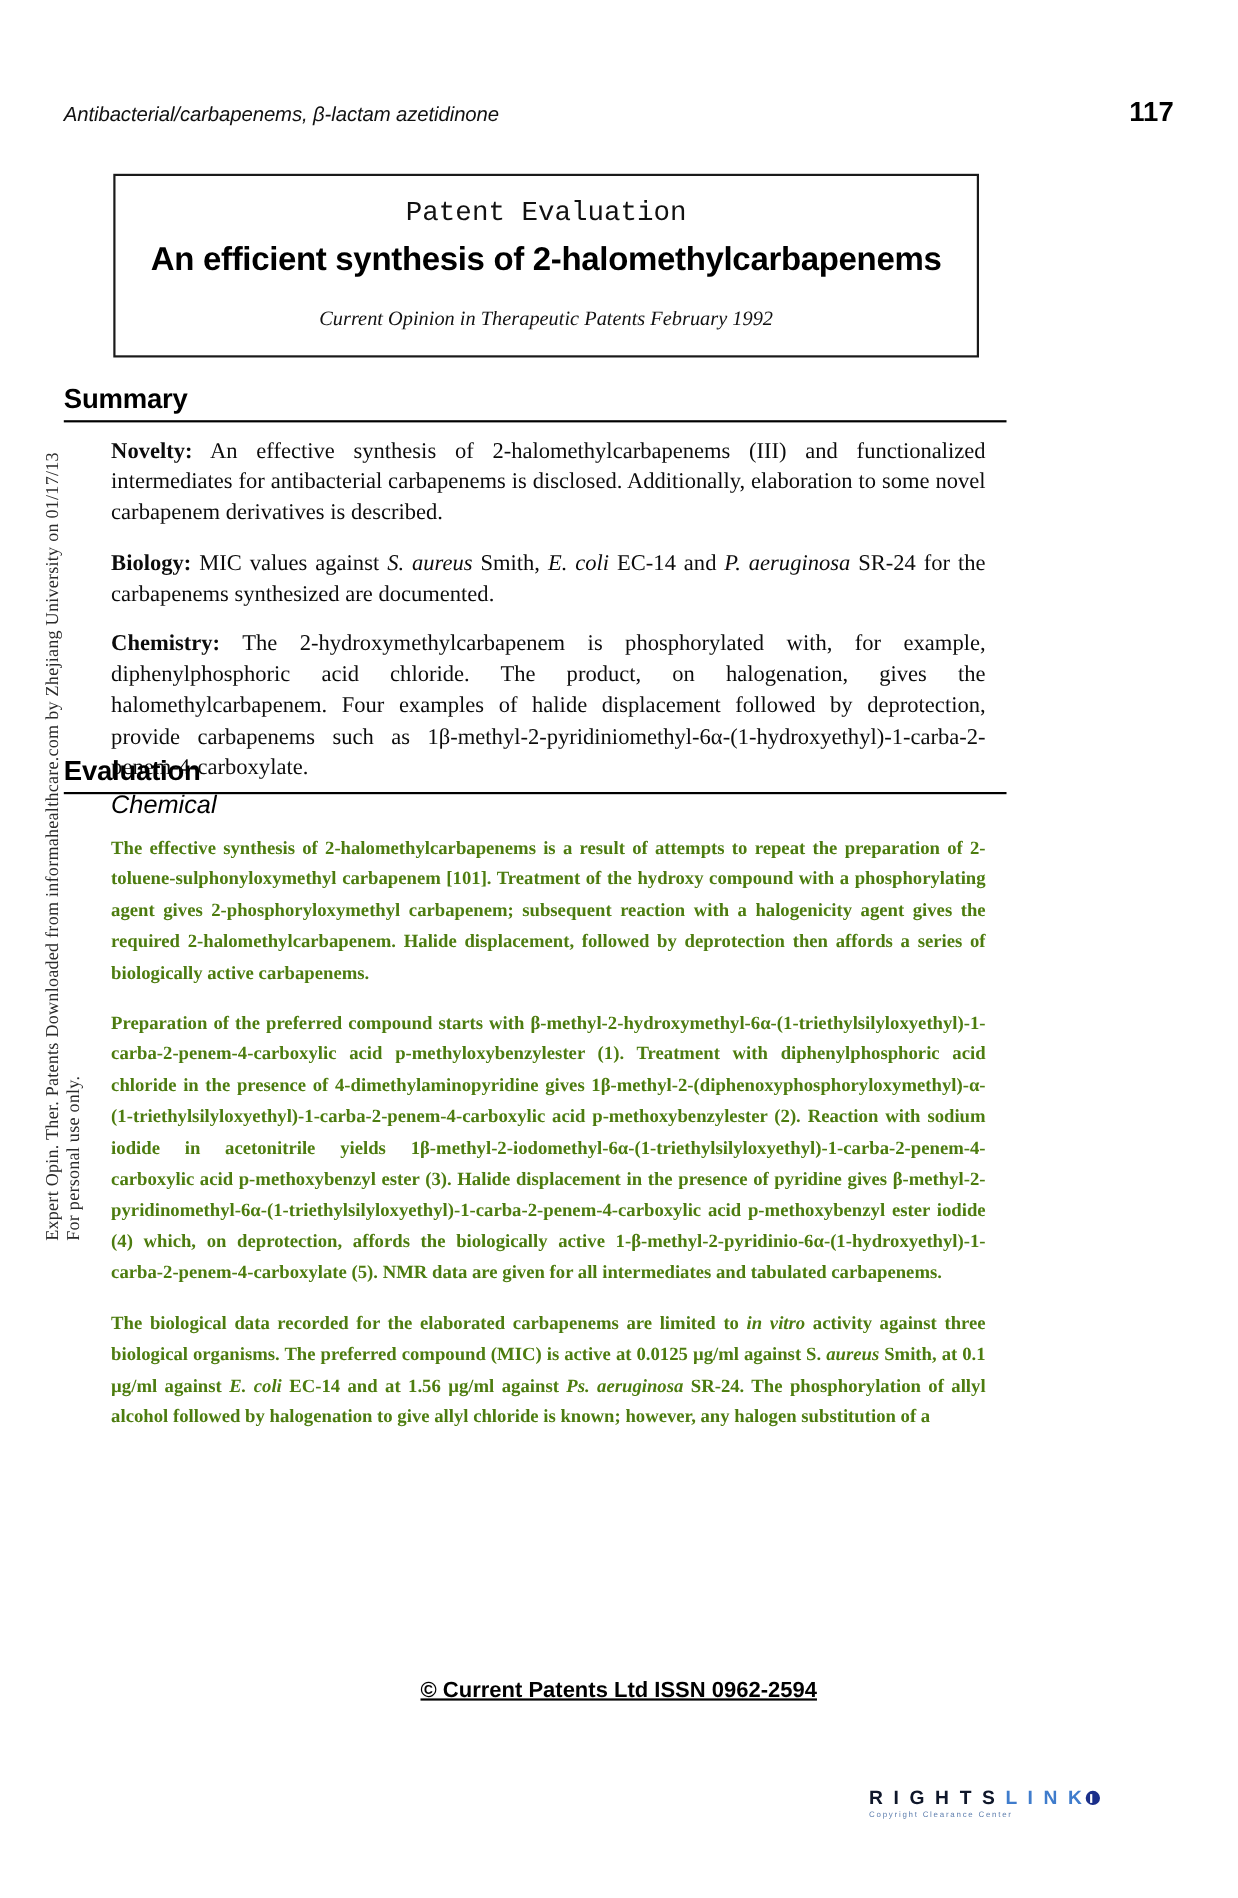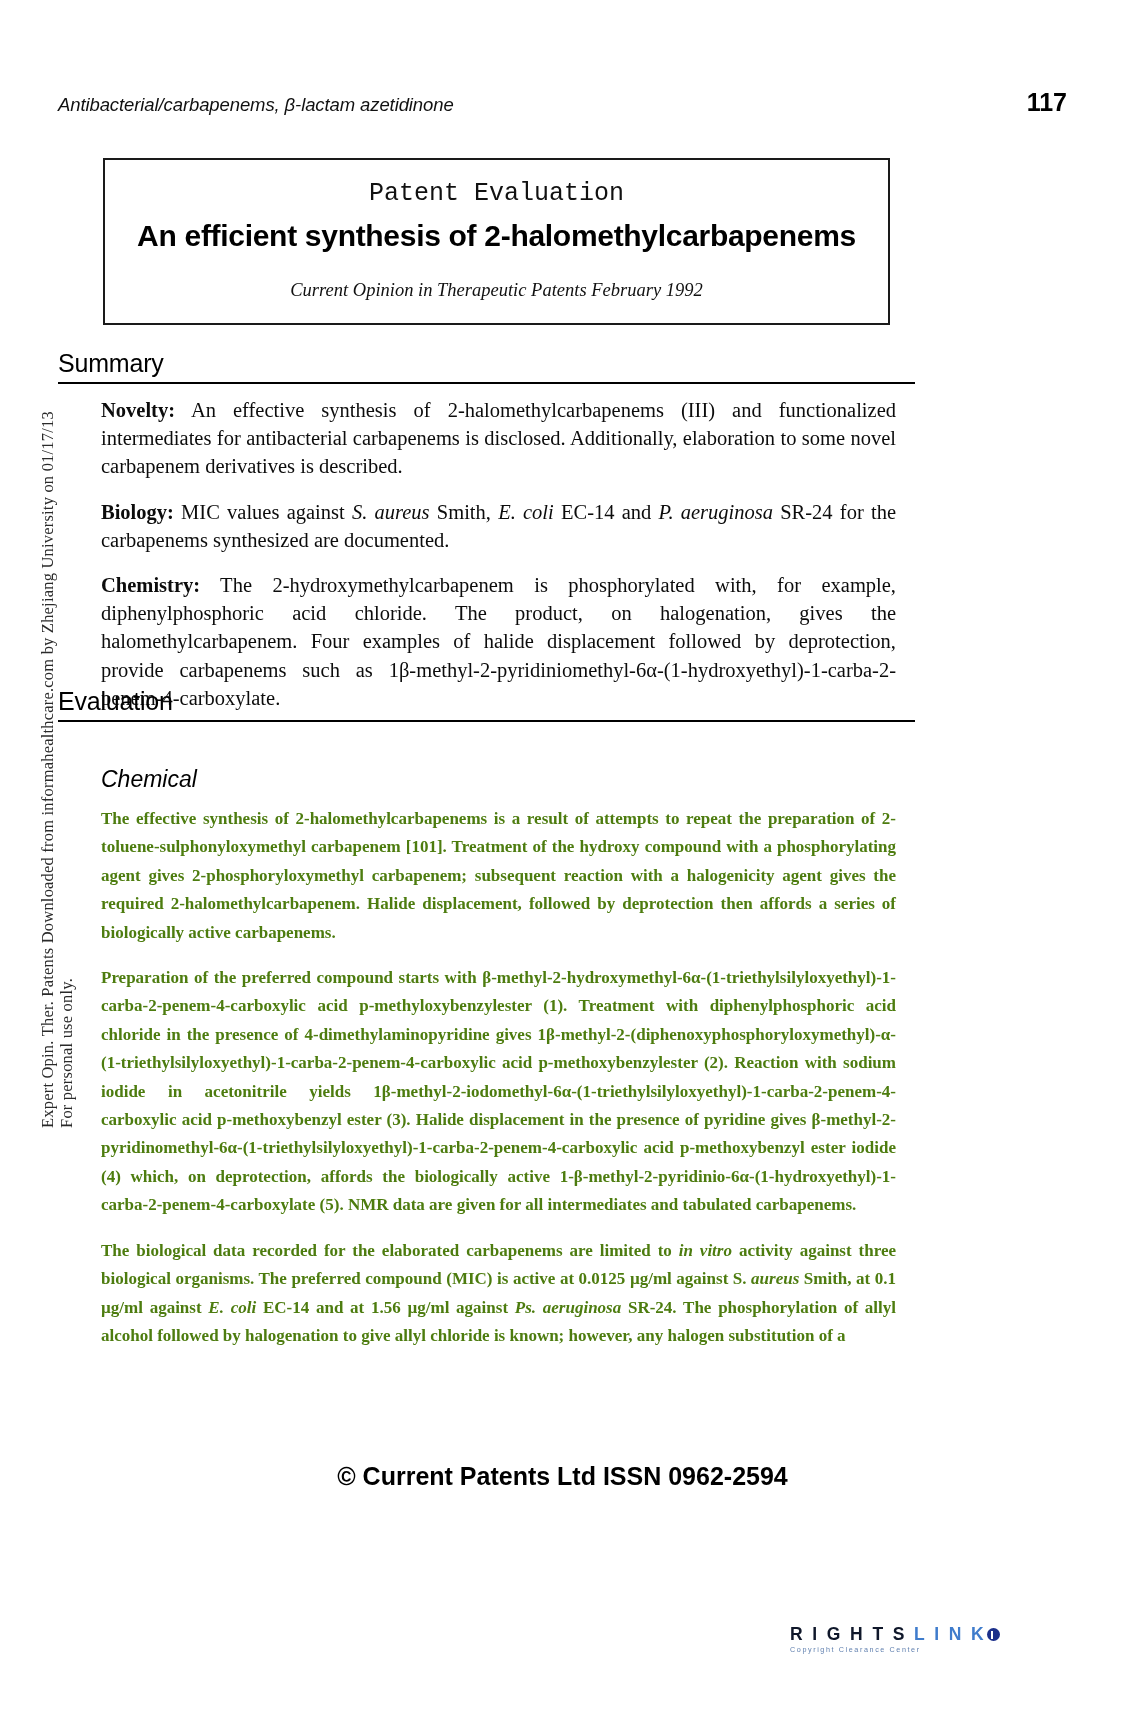--- a/index.html
+++ b/index.html
@@ -87,40 +87,40 @@
     margin-top: 26px;
     color: #111;
   }
 
   
   .section-head {
     position: absolute;
     left: 58px;
     width: 857px;
     font-family: "Liberation Sans", sans-serif;
-    font-weight: normal;
+    font-weight: bold;
     font-size: 25px;
     color: #000;
     padding-bottom: 4px;
     border-bottom: 2px solid #000;
     letter-spacing: -0.2px;
   }
   #head-summary { top: 349px; }
   #head-evaluation { top: 687px; }
 
   
   .body-col {
     position: absolute;
     left: 101px;
     width: 795px;
     text-align: justify;
     font-family: "Liberation Serif", serif;
   }
   #summary-body { top: 396px; }
-  #eval-body { top: 766px; }
+  #eval-body { top: 718px; }
 
   .para {
     font-size: 20.5px;
     line-height: 28.2px;
     margin: 0 0 17px 0;
     text-align: justify;
     color: #0c0c0c;
   }
   .para:last-child { margin-bottom: 0; }
   .para b, .lead { font-weight: bold; }
@@ -167,28 +167,29 @@
     top: 1128px;
   }
   #rot-line2 {
     left: 57px;
     top: 1128px;
   }
 
   
   .footer-copyright {
     position: absolute;
-    top: 1462px;
+    top: 1526px;
     left: 0;
     width: 1125px;
     text-align: center;
     font-family: "Liberation Sans", sans-serif;
     font-weight: bold;
-    font-size: 25px;
-    color: #000;
+    font-size: 20px;
+    color: #000;
+    text-decoration: underline;
   }
 
   
   .rightslink {
     position: absolute;
     top: 1625px;
     left: 790px;
     width: 225px;
     height: 38px;
   }

